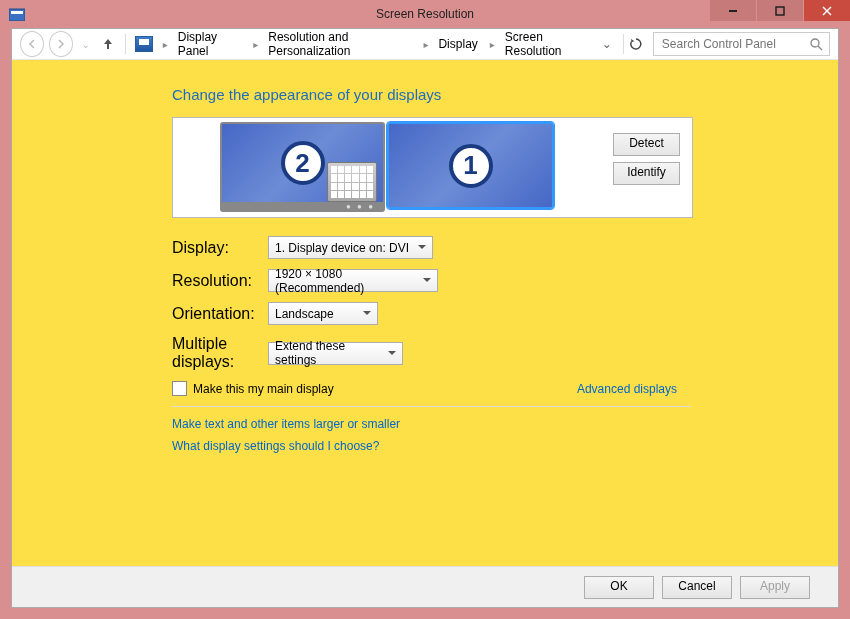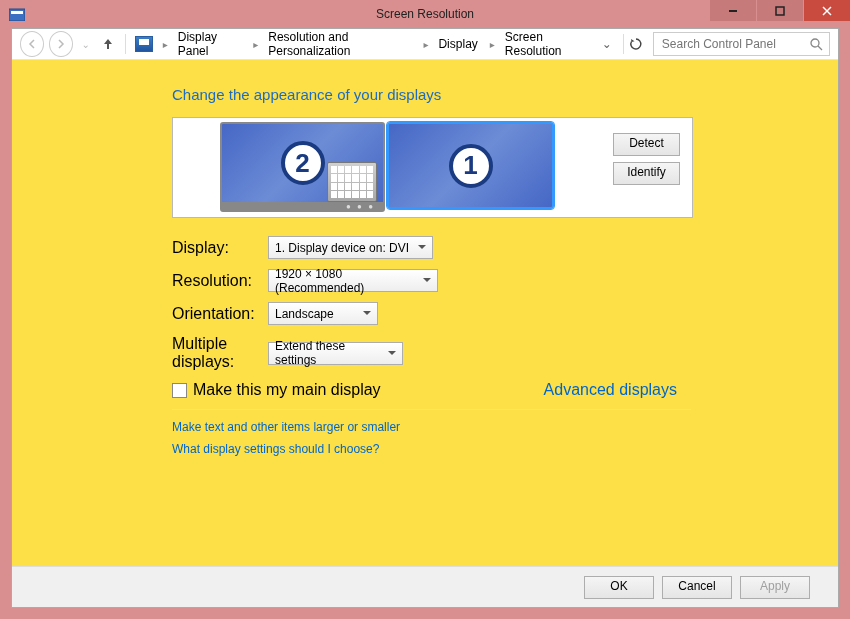--- a/index.html
+++ b/index.html
@@ -38,21 +38,21 @@
 .mon-overlay div{background:#fff}
 .dots{position:absolute;right:8px;bottom:-9px;color:#ddd;font-size:8px;letter-spacing:2px}
 .sidebuttons{position:absolute;right:12px;top:15px;display:flex;flex-direction:column;gap:6px}
 .sbtn{width:65px;height:21px;border:1px solid #adadad;background:linear-gradient(#f5f5f5,#e5e5e5);font-size:12px;text-align:center;line-height:19px;cursor:default}
 .form{margin-top:18px}
 .form-row{display:flex;align-items:center;margin-bottom:10px}
 .form-label{width:96px;font-size:16px}
 .select{border:1px solid #adadad;background:linear-gradient(#fff,#eee);height:21px;padding:0 18px 0 6px;font-size:12px;display:flex;align-items:center;position:relative;cursor:default}
 .select::after{content:"";position:absolute;right:6px;top:8px;border-left:4px solid transparent;border-right:4px solid transparent;border-top:4px solid #555}
 .w165{width:139px}.w170{width:144px}.w110{width:84px}.w135{width:109px}
-.checkbox-row{display:flex;align-items:center;margin-top:4px;font-size:16px}
+.checkbox-row{display:flex;align-items:center;margin-top:4px;font-size:12px}
 .checkbox{width:13px;height:13px;border:1px solid #888;margin-right:6px;background:#fff}
 .adv{position:absolute;right:14px;color:#0066cc;cursor:pointer}
 .checkbox-container{position:relative;width:519px;margin-top:6px}
 .rule{width:519px;border:none;border-top:1px solid #ddd;margin:10px 0}
 .link{color:#0066cc;font-size:12px;cursor:pointer;display:block;margin-bottom:8px}
 .footer{height:40px;border-top:1px solid #ddd;background:#f0f0f0;display:flex;align-items:center;justify-content:flex-end;padding-right:28px;gap:8px}
 .fbtn{width:68px;height:21px;border:1px solid #adadad;background:linear-gradient(#f5f5f5,#e5e5e5);font-size:12px;text-align:center;line-height:19px;cursor:default}
 .fbtn.disabled{color:#a0a0a0}
 svg{display:block}
 </style>

